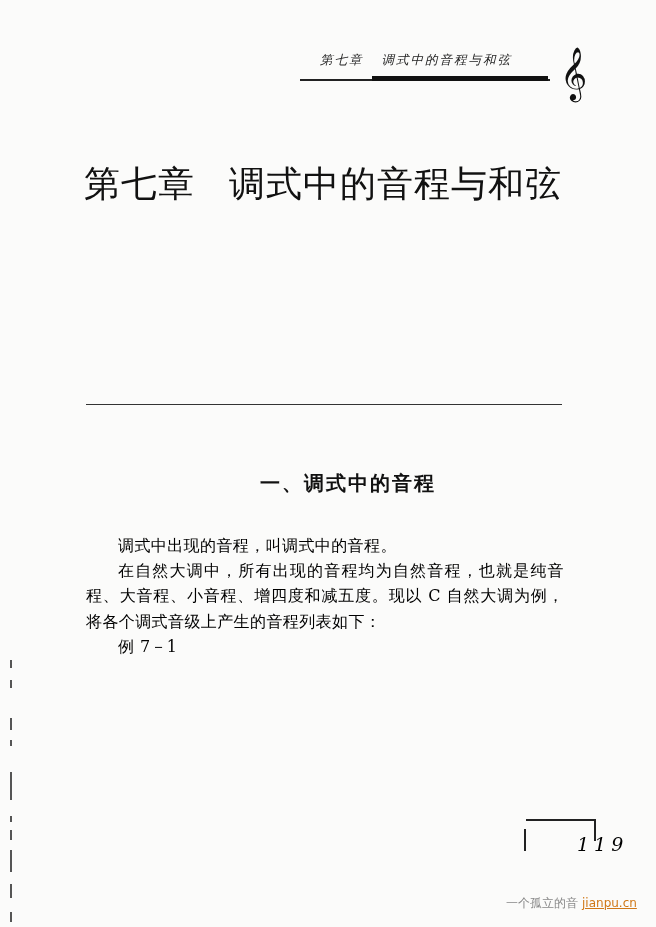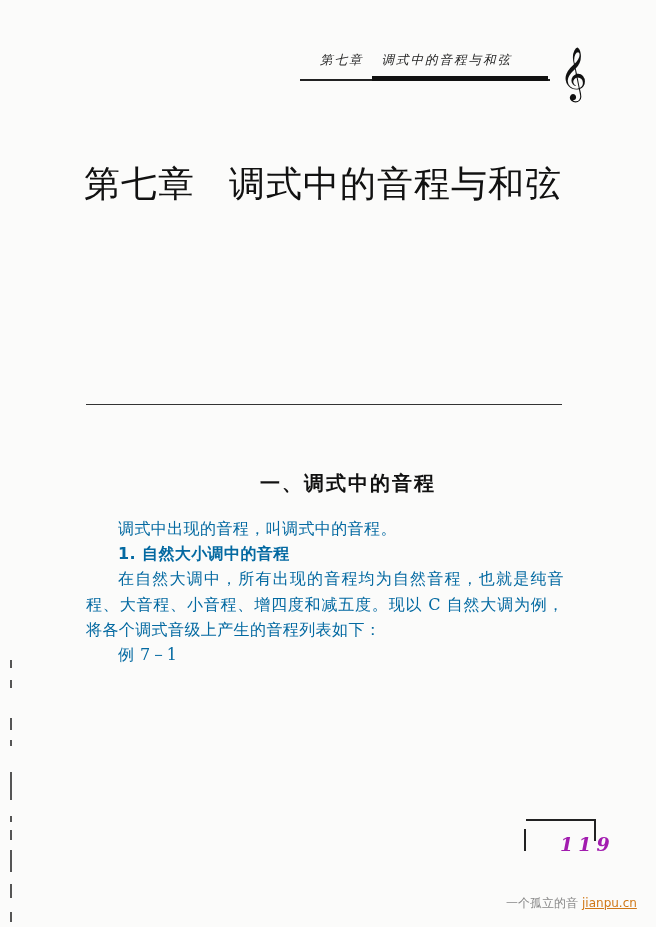--- a/index.html
+++ b/index.html
@@ -42,42 +42,42 @@
       background: #333;
     }
     .section-heading {
       position: absolute; left: 0; width: 656px; top: 470px;
       text-align: center; font-size: 20px; font-weight: bold; color: #111;
       font-family: "DejaVu Sans", sans-serif;
       letter-spacing: 2px;
       padding-left: 40px; box-sizing: border-box;
     }
     .body-text {
-      position: absolute; left: 86px; top: 516px; width: 478px;
-      font-size: 16px; line-height: 25.2px; color: #0369a1;
+      position: absolute; left: 86px; top: 533px; width: 478px;
+      font-size: 16px; line-height: 25.2px; color: #000000;
       letter-spacing: 0.4px;
     }
     .body-text p { margin: 0; text-indent: 2em; text-align: justify; }
     .body-text h3 {
       margin: 0; font-size: 16px; font-weight: bold; text-indent: 2em;
       font-family: "DejaVu Sans", sans-serif;
     }
     .body-text .example { text-indent: 2em; }
     .page-box {
       position: absolute; left: 526px; top: 819px; width: 68px; height: 20px;
       border-top: 2px solid #222; border-right: 2px solid #222;
     }
     .page-box-left {
       position: absolute; left: 524px; top: 829px; width: 2px; height: 22px;
       background: #222;
     }
     .page-number {
-      position: absolute; left: 560px; top: 833px;
-      font-size: 19px; font-style: italic; font-weight: bold; letter-spacing: 5px;
-      color: #a21caf;
+      position: absolute; left: 577px; top: 833px;
+      font-size: 19px; font-style: italic; font-weight: normal; letter-spacing: 5px;
+      color: #000000;
     }
     .watermark {
       position: absolute; left: 506px; top: 895px;
       font-size: 12px; color: #888; white-space: nowrap;
     }
     .watermark .wm-url { color: #d07818; font-family: "DejaVu Sans", sans-serif; margin-left: 4px; text-decoration: underline; }
     .bind-mark {
       position: absolute; left: 10px; width: 2px; background: #555;
     }
   </style>
@@ -94,21 +94,20 @@
 <div class="chapter-title">
   <span class="num">第七章</span><span>调式中的音程与和弦</span>
 </div>
 
 <div class="divider"></div>
 
 <div class="section-heading">一、调式中的音程</div>
 
 <div class="body-text">
   <p>调式中出现的音程，叫调式中的音程。</p>
-  <h3>1. 自然大小调中的音程</h3>
   <p>在自然大调中，所有出现的音程均为自然音程，也就是纯音程、大音程、小音程、增四度和减五度。现以 C 自然大调为例，将各个调式音级上产生的音程列表如下：</p>
   <p class="example">例 7－1</p>
 </div>
 
 <div class="page-box"></div>
 <div class="page-box-left"></div>
 <div class="page-number">119</div>
 
 <div class="watermark">
   <span>一个孤立的音</span><span class="wm-url">jianpu.cn</span>

